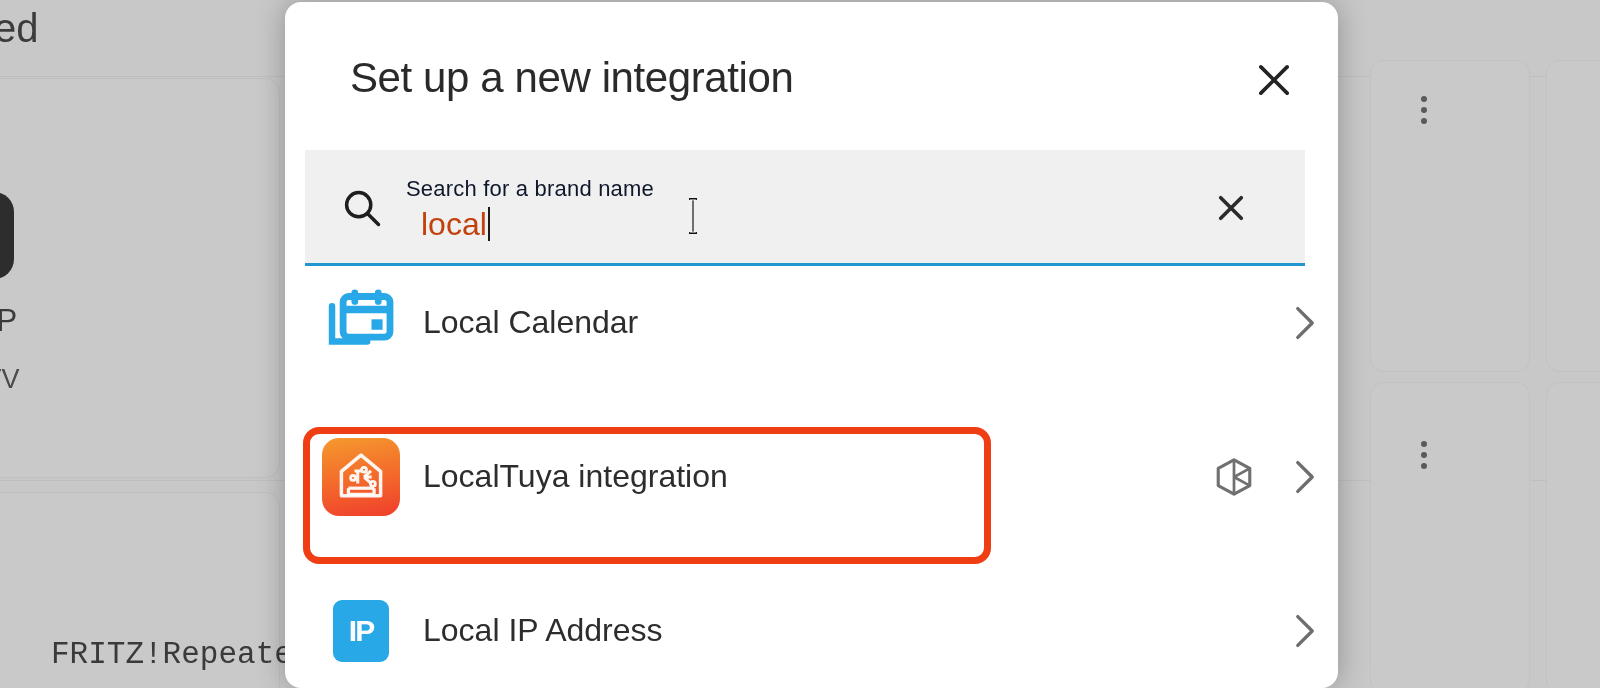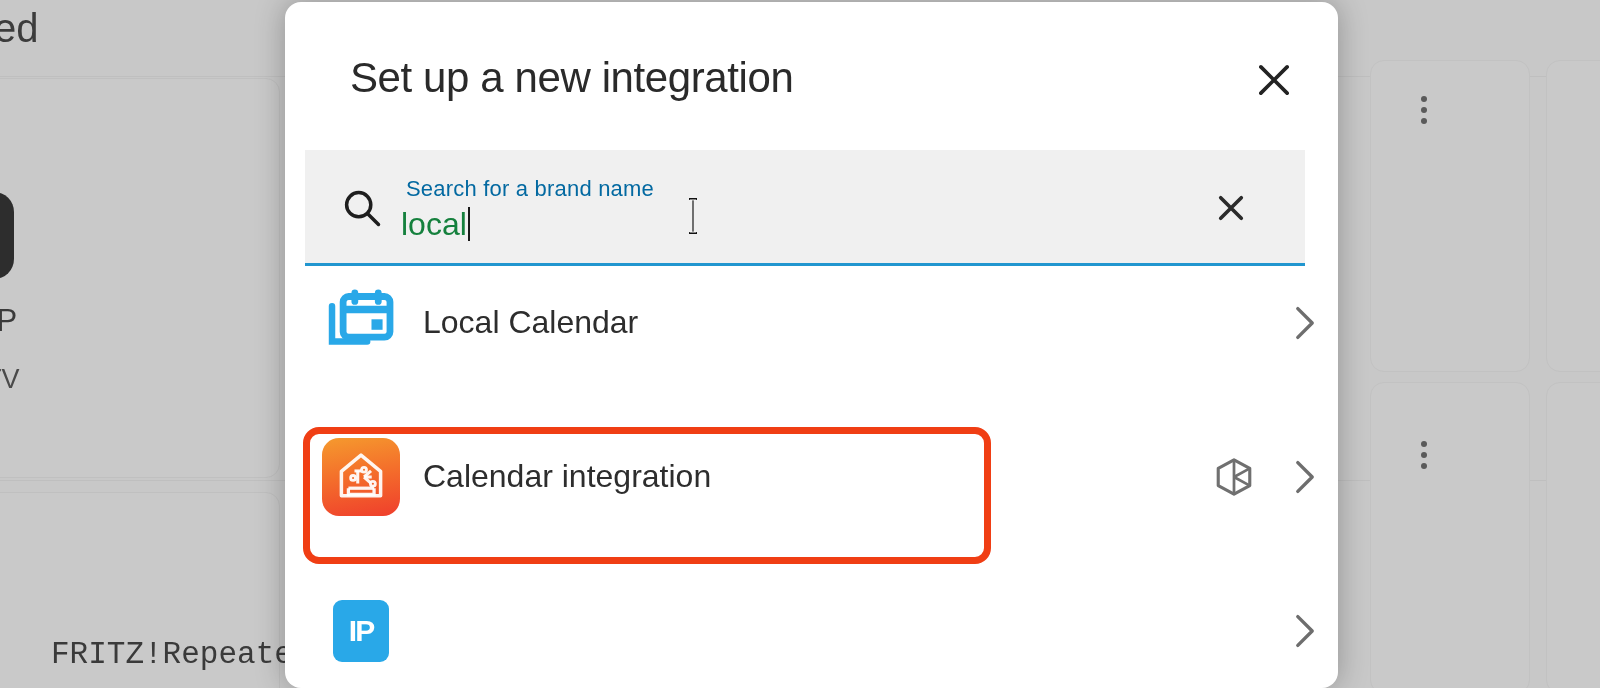--- a/index.html
+++ b/index.html
@@ -112,26 +112,26 @@
     width:1000px; height:116px;
     background:#f0f0f0;
     border-bottom:3px solid #2196cf;
   }
   .search-icon {
     position:absolute; left:35px; top:36px;
     width:44px; height:44px;
   }
   .search-label {
     position:absolute; left:101px; top:26px;
-    font-size:22px; color:#0369a1; letter-spacing:.2px;
+    font-size:22px; color:#0f172a; letter-spacing:.2px;
     white-space:nowrap;
   }
   .search-value {
-    position:absolute; left:96px; top:56px;
-    font-size:32px; color:#15803d;
+    position:absolute; left:116px; top:56px;
+    font-size:32px; color:#c2410c;
     white-space:nowrap;
   }
   .caret {
     display:inline-block;
     width:2px; height:34px;
     background:#1a1a1a;
     vertical-align:-6px;
     margin-left:1px;
   }
   .search-clear {
@@ -297,40 +297,41 @@
             <path d="M6.6 16.8 V19.4 H17.6 V16.8" stroke="rgba(255,255,255,.93)" stroke-width="1.4" fill="none"></path>
             <path d="M10.6 9.4 v5.4 M13.3 12 l3 -2.6" stroke="rgba(255,255,255,.93)" stroke-width="1.3" fill="none"></path>
             <path d="M13.3 12 h3.3 M13.3 12 l2.9 2.6" stroke="rgba(255,255,255,.93)" stroke-width="1.3" fill="none"></path>
             <circle cx="13.3" cy="8.9" r="1.05" stroke="rgba(255,255,255,.93)" stroke-width="1.2" fill="none"></circle>
             <circle cx="8.6" cy="12.4" r="1.05" stroke="rgba(255,255,255,.93)" stroke-width="1.2" fill="none"></circle>
             <circle cx="17.1" cy="14.9" r="1.05" stroke="rgba(255,255,255,.93)" stroke-width="1.2" fill="none"></circle>
             <path d="M9.2 9.4 h2.8" stroke="rgba(255,255,255,.93)" stroke-width="1.3"></path>
           </svg>
         </div>
       </div>
-      <div class="row-label">Calendar integration</div>
+      <div class="row-label">LocalTuya integration</div>
       <div class="row-spacer"></div>
       <div class="row-badge">
         <svg width="44" height="44" viewBox="0 0 24 24" aria-hidden="true">
           <path d="M12 2.6 L20.6 7.3 V16.7 L12 21.4 L3.4 16.7 V7.3 Z" stroke="#707070" stroke-width="1.7" fill="none" stroke-linejoin="round"></path>
           <path d="M12 2.6 V21.4" stroke="#707070" stroke-width="1.5"></path>
           <path d="M12 12 L20.6 7.3 M12 12 L20.6 16.7" stroke="#707070" stroke-width="1.5" fill="none"></path>
         </svg>
       </div>
       <div class="row-chev">
         <svg width="26" height="36" viewBox="0 0 12 20" aria-hidden="true">
           <path d="M2 2 L10 10 L2 18" stroke="#6e6e6e" stroke-width="1.9" fill="none" stroke-linecap="round" stroke-linejoin="round"></path>
         </svg>
       </div>
     </div>
 
     <div class="row row-sp-3">
       <div class="row-icon">
         <div class="ip-icon">IP</div>
       </div>
+      <div class="row-label">Local IP Address</div>
       <div class="row-spacer"></div>
       <div class="row-chev">
         <svg width="26" height="36" viewBox="0 0 12 20" aria-hidden="true">
           <path d="M2 2 L10 10 L2 18" stroke="#6e6e6e" stroke-width="1.9" fill="none" stroke-linecap="round" stroke-linejoin="round"></path>
         </svg>
       </div>
     </div>
 
   </div>
 </div>

